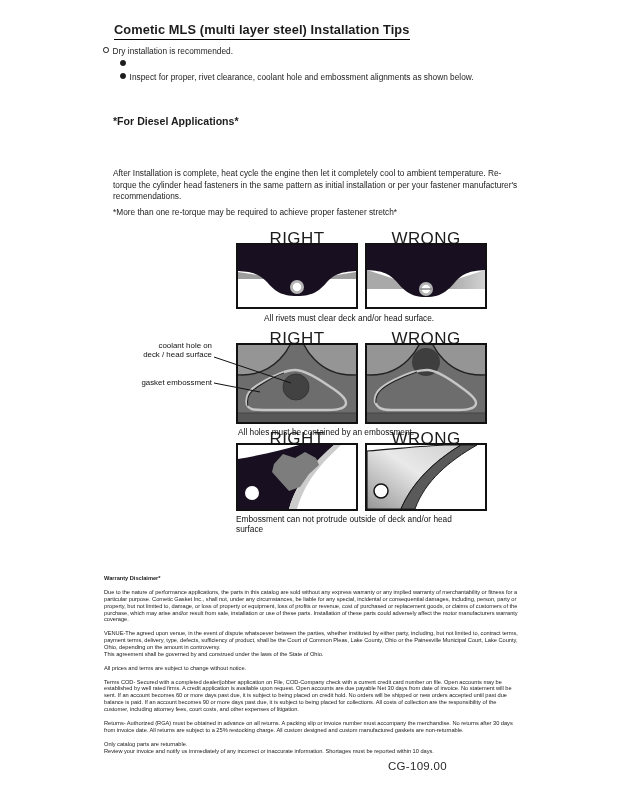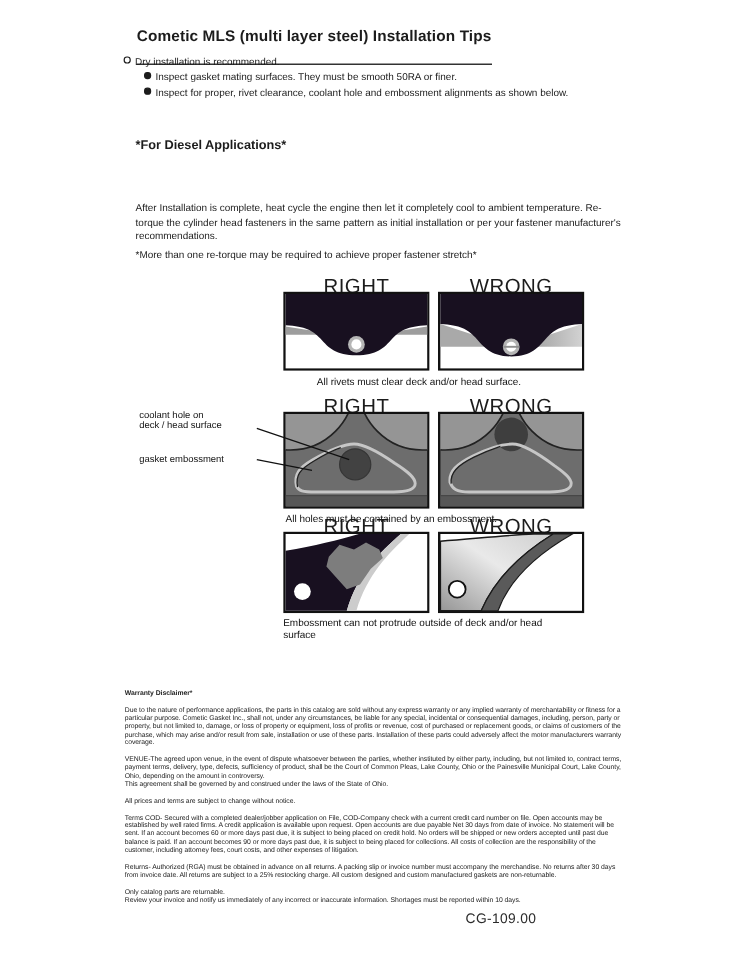--- a/index.html
+++ b/index.html
@@ -1,51 +1,51 @@
 <!DOCTYPE html>
 <html><head>
 <meta charset="utf-8">
 <style>
   html,body{margin:0;padding:0;background:#ffffff;}
   .page{position:relative;width:618px;height:800px;background:#ffffff;overflow:hidden;
         font-family:"Liberation Sans", sans-serif;color:#1c1c1c;}
   .title{position:absolute;top:22px;left:114px;margin:0;font-size:12.8px;font-weight:bold;
-         border-bottom:1.6px solid #000;padding-bottom:16px;letter-spacing:0.1px;}
+         border-bottom:1.6px solid #000;padding-bottom:2px;letter-spacing:0.1px;}
   .bullets{position:absolute;top:45px;left:103px;width:420px;font-size:8.3px;line-height:13px;}
   .b{white-space:nowrap;}
   .b .dot{display:inline-block;width:3.6px;height:3.6px;border-radius:50%;margin-right:4px;vertical-align:1.5px;}
   .dot.o{border:0.9px solid #1c1c1c;background:#fff;}
   .dot.f{background:#1c1c1c;border:0.9px solid #1c1c1c;}
   .b.sub{padding-left:17px;}
   .diesel{position:absolute;top:115px;left:113px;margin:0;font-size:10.6px;font-weight:bold;}
   .para{position:absolute;left:113px;width:408px;margin:0;font-size:8.3px;line-height:11.6px;}
   .p1{top:133px;} .p2{top:168px;} .p3{top:207px;}
   .figlabel{position:absolute;width:122px;text-align:center;font-size:17px;letter-spacing:0.4px;color:#1c1c1c;}
   .fig{position:absolute;width:122px;}
   .fig svg{display:block;width:122px;height:100%;}
   .caption{position:absolute;font-size:8.3px;line-height:10px;color:#111;}
-  .ann{position:absolute;left:116px;width:96px;text-align:left;font-size:7.9px;line-height:9px;color:#111;}
+  .ann{position:absolute;left:116px;width:96px;text-align:right;font-size:7.9px;line-height:9px;color:#111;}
   .leaders{position:absolute;left:0;top:0;width:618px;height:800px;pointer-events:none;}
   .fineprint{position:absolute;top:575px;left:104px;width:414px;font-size:5.7px;line-height:6.9px;
              letter-spacing:-0.03px;color:#222;}
   .fineprint p{margin:0 0 6.9px 0;}
   .fp-h{font-weight:bold;margin-bottom:6.9px;}
   .fp-group{margin-bottom:6.9px;}
   .pagenum{position:absolute;top:760px;left:388px;font-size:11.5px;color:#2a2a2a;letter-spacing:0.3px;}
 </style>
 </head>
 <body>
 
 <div class="page">
 
   <h1 class="title">Cometic MLS (multi layer steel) Installation Tips</h1>
 
   <div class="bullets">
     <div class="b"><span class="dot o"></span><span>Dry installation is recommended.</span></div>
-    <div class="b sub"><span class="dot f"></span><span>Inspect gasket mating surfaces.  They must be smooth 50RA or finer.</span></div>
+    <div class="b sub"><span class="dot f"></span></div>
     <div class="b sub"><span class="dot f"></span><span>Inspect for proper, rivet clearance, coolant hole and embossment alignments as shown below.</span></div>
   </div>
 
   <h2 class="diesel">*For Diesel Applications*</h2>
   <p class="para p3">*More than one re-torque may be required to achieve proper fastener stretch*</p>
   <p class="para p2">After Installation is complete, heat cycle the engine then let it completely cool to ambient temperature. Re-torque the cylinder head fasteners in the same pattern as initial installation or per your fastener manufacturer's recommendations.</p>
 
   <div class="figlabel" style="top:229px;left:236px;">RIGHT</div>
   <div class="figlabel" style="top:229px;left:365px;">WRONG</div>
   <div class="fig" style="top:243px;left:236px;height:66px;">

